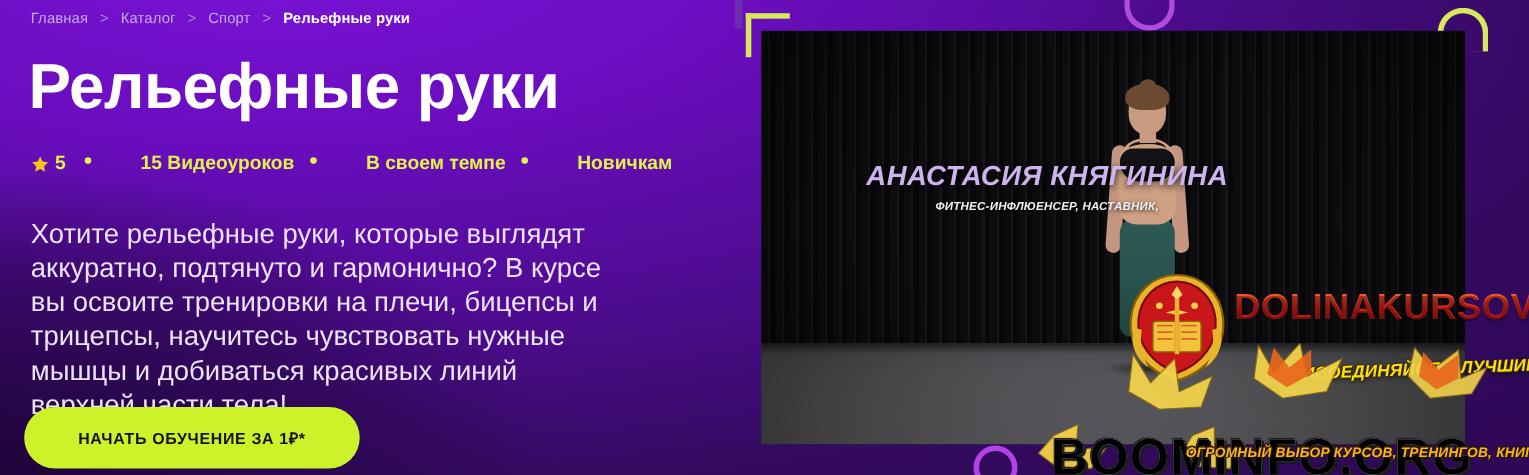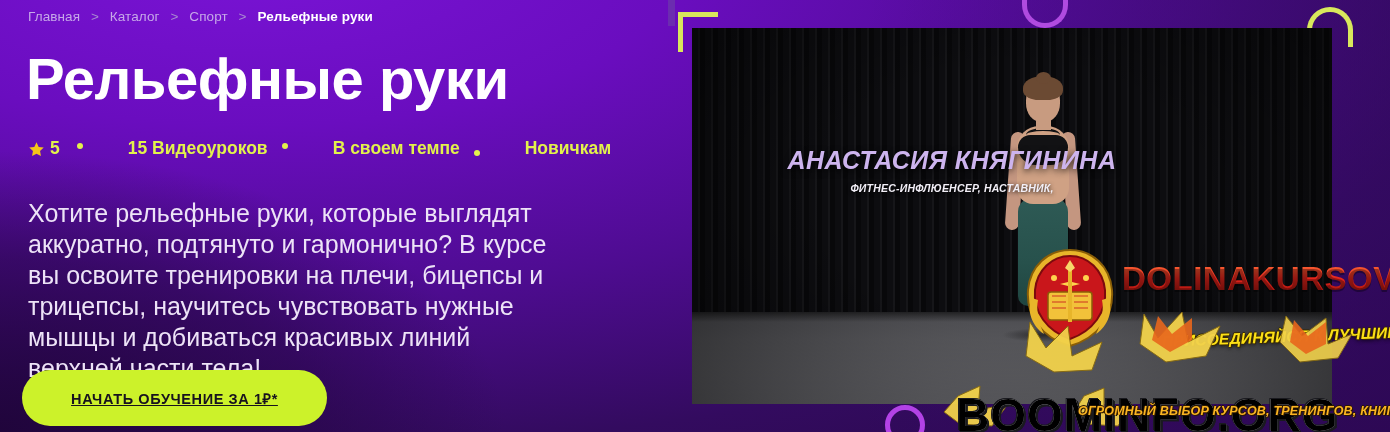--- a/index.html
+++ b/index.html
@@ -64,21 +64,21 @@
   #meta-row .star-icon {
     display:inline-block; width:17px; height:17px; margin-right:5px;
     position:relative; top:1px;
   }
   #meta-row .rating { margin-right:17px; }
   #meta-row .dot {
     display:inline-block; width:6px; height:6px; border-radius:50%;
     background:#E3F24B; margin:0 9px 0 0; position:relative; top:-3px;
   }
   #meta-row .meta-item { margin-right:14px; display:flex; align-items:center;gap:36px; }
-  #meta-row .meta-item:last-child { margin-right:0;align-items:flex-end; }
+  #meta-row .meta-item:last-child { margin-right:0; }
 
   
   #description {
     position:absolute; top:198px; left:0; width:540px;
     color:#EDE3F7;
     font-size:25px;
     line-height:31px;
     font-weight:400;
   }
 
@@ -86,21 +86,21 @@
   #cta-button {
     position:absolute; left:22px; top:370px;
     width:305px; height:56px;
     background:#CCF22A;
     border:none; border-radius:28px;
     color:#17121E;
     font-family:"Liberation Sans", sans-serif;
     font-size:14.5px; font-weight:bold;
     letter-spacing:.6px;
     cursor:pointer;
-    display:flex; align-items:center; justify-content:center;text-decoration:underline;
+    display:flex; align-items:center; justify-content:center;
   }
 
   
   #video-wrap { position:absolute; left:692px; top:28px; width:640px; height:376px; }
 
   #video-frame {
     position:absolute; inset:0;
     background:
       repeating-linear-gradient(90deg,
         #0d0d10 0px, #0d0d10 6px,

